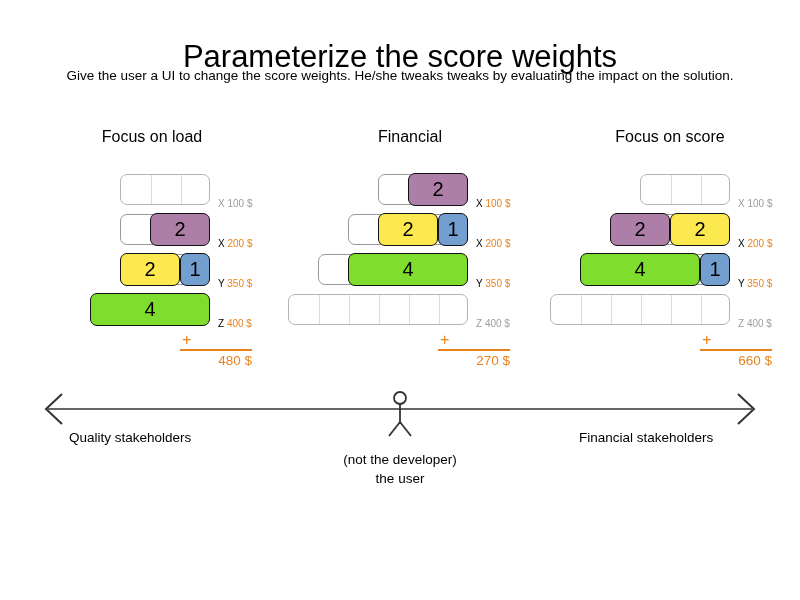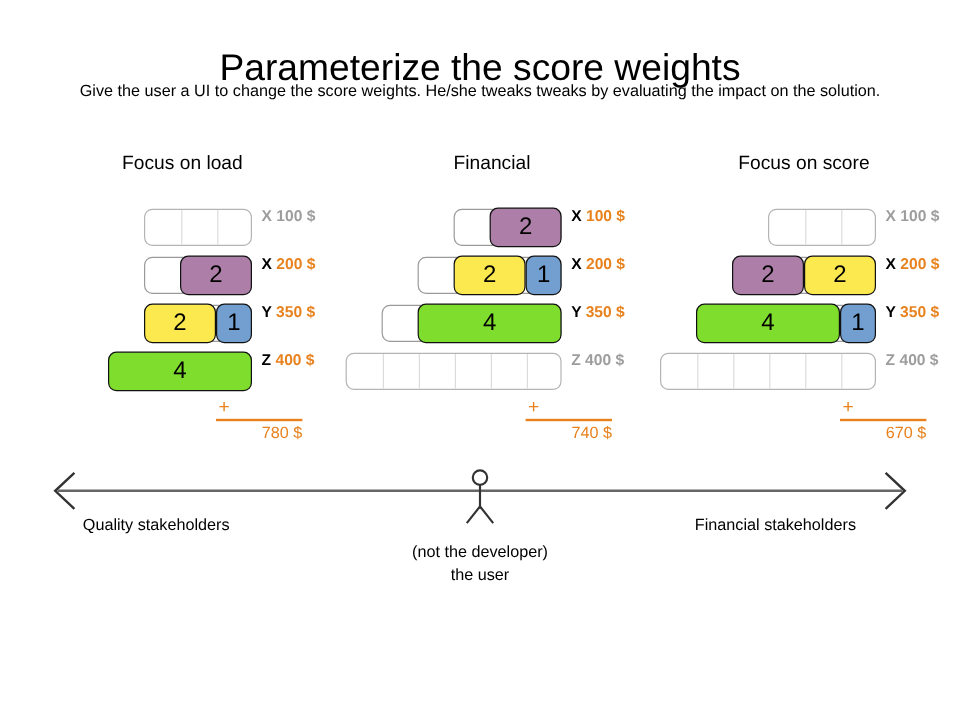--- a/index.html
+++ b/index.html
@@ -89,24 +89,23 @@
     align-items: center;
     justify-content: center;
     font-size: 20px;
     color: #000;
     z-index: 3;
   }
 
   
   .row-label {
     position: absolute;
-    top: 2px;
-    font-size: 13px;
+    top: 28px;
+    font-size: 10px;
     white-space: nowrap;
-    font-weight: bold;
   }
   .row-label .key { color: #000000; }
   .row-label .amount { color: #E8821E; }
   .row-label.dim .key,
   .row-label.dim .amount { color: #9d9d9d; }
 
   
   .total {
     position: absolute;
     font-size: 13.5px;
@@ -194,21 +193,21 @@
             <div class="seg-line" style="left: 30px;"></div>
             <div class="seg-line" style="left: 60px;"></div>
           </div>
           <div class="block" style="left: 62px; width: 120px; background: rgb(127, 221, 46);">4</div>
           <div class="row-label" style="left: 190px;"><span class="key">Z</span> <span class="amount">400 $</span></div>
         </div>
       </div>
       <div class="total" style="left: 152px; top: 206px; width: 72px;">
         <span class="plus">+</span>
         <span class="rule"></span>
-        <span class="sum">780 $</span>
+        <span class="sum">480 $</span>
       </div>
     </div>
     <div class="scenario" style="left: 286px; width: 248px;">
       <div class="scenario-title">Financial</div>
       <div class="rows">
         <div class="row" style="top: 0px; position: absolute; left: 0px; right: 0px;">
           <div class="track" style="left: 92px; width: 90px;">
             <div class="seg-line" style="left: 30px;"></div>
             <div class="seg-line" style="left: 60px;"></div>
           </div>
@@ -242,21 +241,21 @@
             <div class="seg-line" style="left: 90px;"></div>
             <div class="seg-line" style="left: 120px;"></div>
             <div class="seg-line" style="left: 150px;"></div>
           </div>
           <div class="row-label dim" style="left: 190px;"><span class="key">Z</span> <span class="amount">400 $</span></div>
         </div>
       </div>
       <div class="total" style="left: 152px; top: 206px; width: 72px;">
         <span class="plus">+</span>
         <span class="rule"></span>
-        <span class="sum">740 $</span>
+        <span class="sum">270 $</span>
       </div>
     </div>
     <div class="scenario" style="left: 546px; width: 248px;">
       <div class="scenario-title">Focus on score</div>
       <div class="rows">
         <div class="row" style="top: 0px; position: absolute; left: 0px; right: 0px;">
           <div class="track empty" style="left: 94px; width: 90px;">
             <div class="seg-line" style="left: 30px;"></div>
             <div class="seg-line" style="left: 60px;"></div>
           </div>
@@ -290,21 +289,21 @@
             <div class="seg-line" style="left: 90px;"></div>
             <div class="seg-line" style="left: 120px;"></div>
             <div class="seg-line" style="left: 150px;"></div>
           </div>
           <div class="row-label dim" style="left: 192px;"><span class="key">Z</span> <span class="amount">400 $</span></div>
         </div>
       </div>
       <div class="total" style="left: 154px; top: 206px; width: 72px;">
         <span class="plus">+</span>
         <span class="rule"></span>
-        <span class="sum">670 $</span>
+        <span class="sum">660 $</span>
       </div>
     </div>
   </div>
 
 <svg id="spectrum" width="800" height="120" viewBox="0 0 800 120">
 
   <line x1="48" y1="23" x2="752" y2="23" stroke="#666666" stroke-width="2.2"></line>
 
   <polyline points="62,8 46,23 62,38" fill="none" stroke="#333333" stroke-width="2"></polyline>
 

